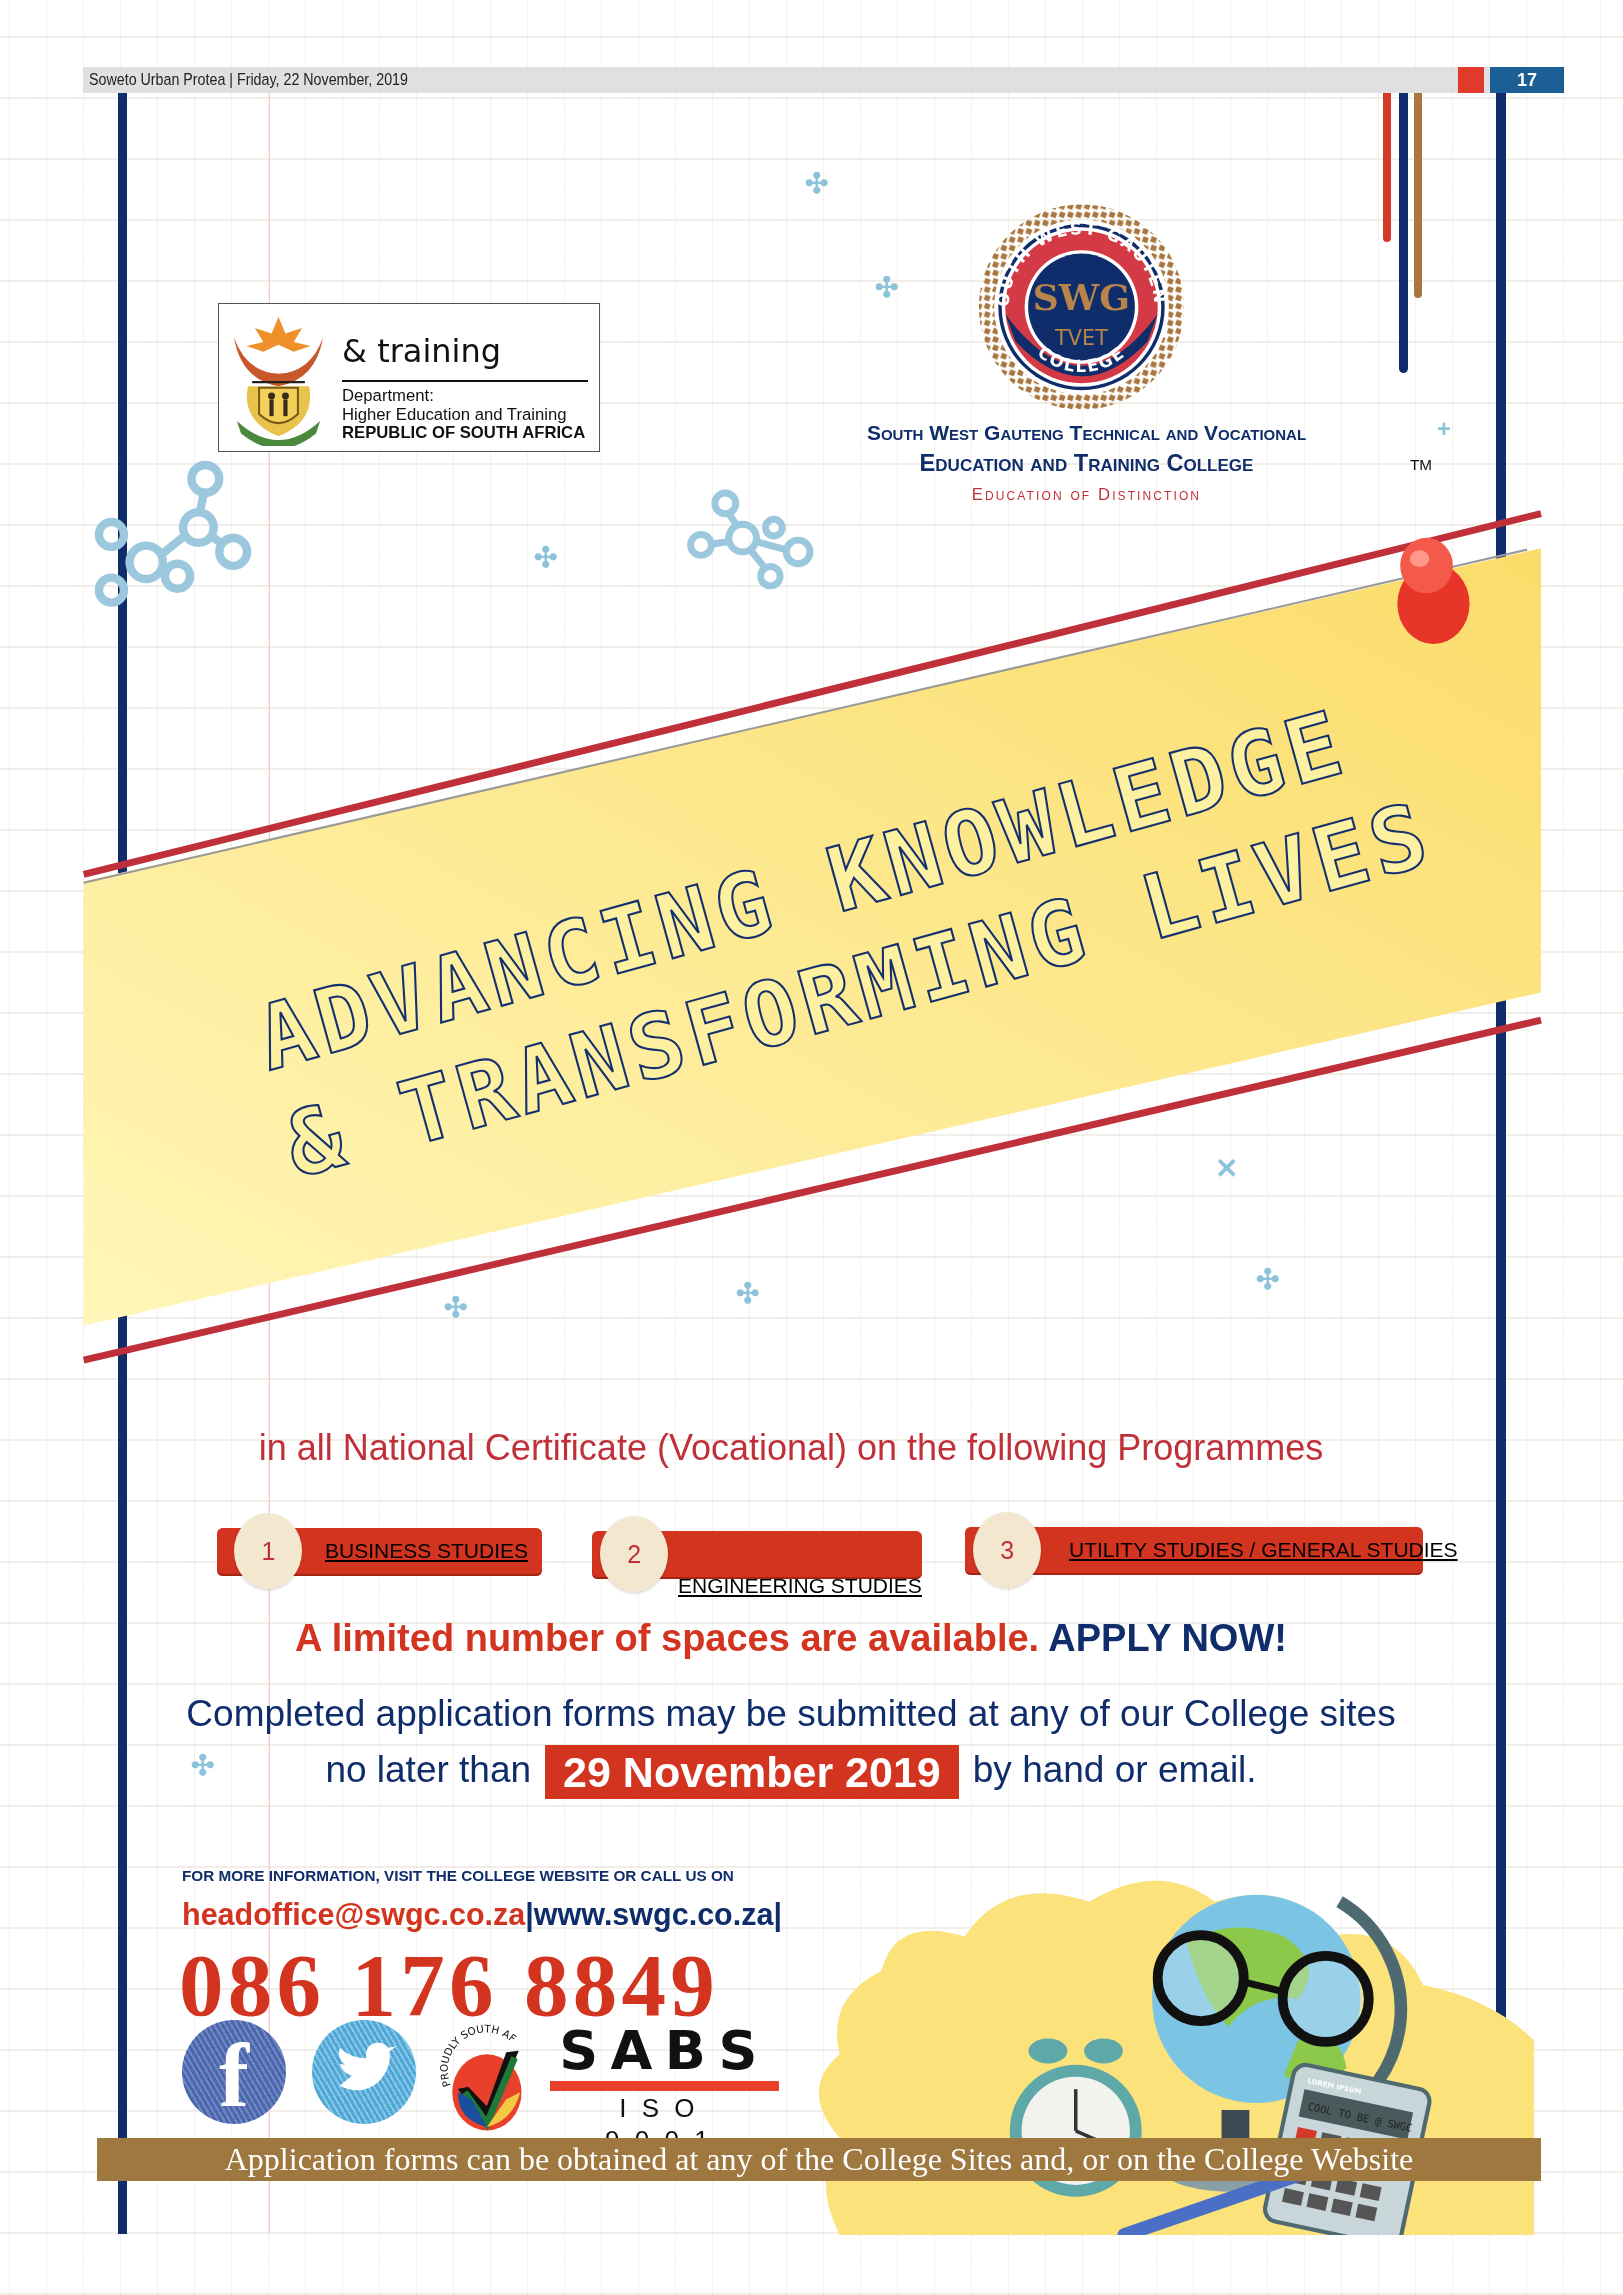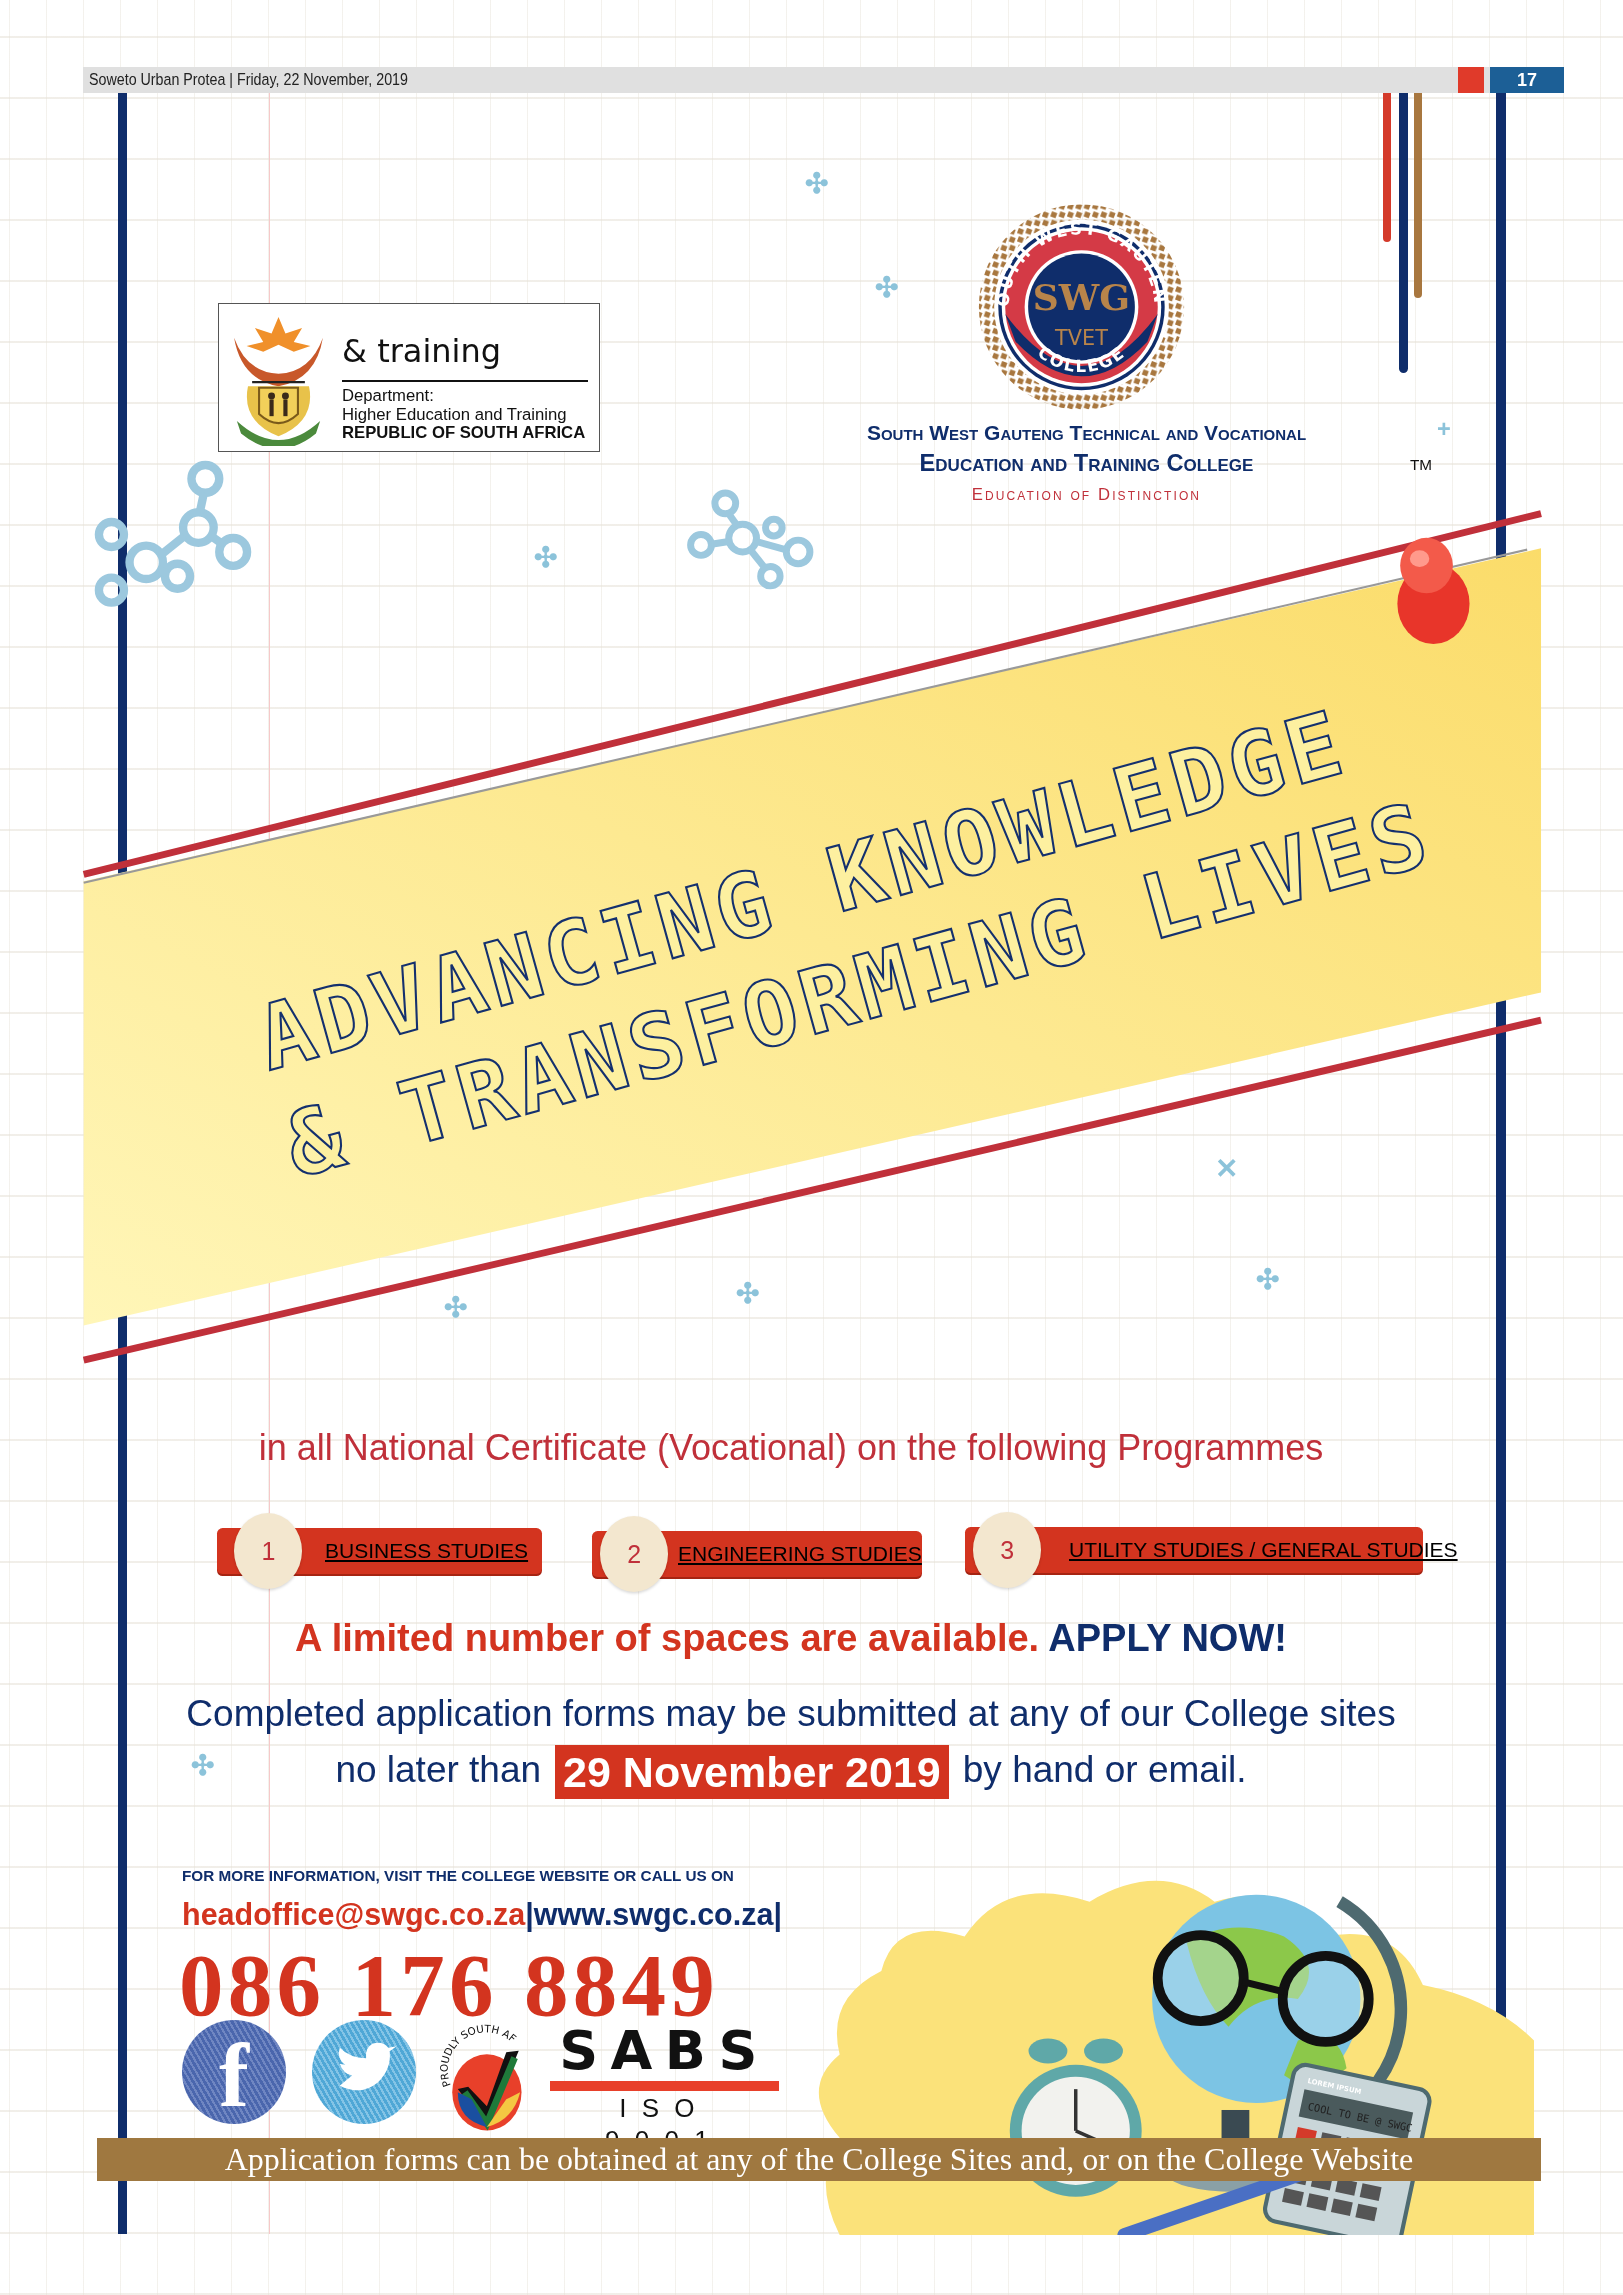--- a/index.html
+++ b/index.html
@@ -49,21 +49,21 @@
   .intro1{left:83px;top:1361px;width:1416px;text-align:center;color:#c0303a;font-family:"Liberation Sans Narrow","Liberation Sans",sans-serif;font-size:36px;line-height:49px;}
   .intro2{left:83px;top:1423px;width:1416px;text-align:center;color:#c0303a;font-family:"Liberation Sans Narrow","Liberation Sans",sans-serif;font-size:36px;line-height:49px;}
   .prog{height:46px;background:#d3341f;border-radius:5.6px;box-shadow:0 2.1px 0 #a62412;}
   .prog-label{color:#000000;font-size:21px;line-height:46px;position:absolute;white-space:nowrap;text-decoration:underline;}
   .prog-badge{position:absolute;top:-15.3px;width:68px;height:76px;border-radius:50%;background:#f3e7cf;color:#c0303a;font-size:25px;text-align:center;line-height:76px;box-shadow:0 1.4px 2.8px rgba(0,0,0,0.15);}
   .limited{left:83px;top:1617px;width:1416px;text-align:center;font-weight:bold;font-size:38px;line-height:42px;}
   .limited .red{color:#d3341f;}
   .limited .navy{color:#0f2d6b;}
   .completed{left:83px;top:1690px;width:1416px;text-align:center;color:#0f2d6b;font-size:37px;line-height:47px;}
   .nolater{left:83px;top:1742px;width:1416px;text-align:center;color:#0f2d6b;font-size:37px;line-height:56px;}
-  .date-badge{display:inline-block;background:#d3341f;color:#fff;font-weight:bold;font-size:43px;padding:0 8px;margin:0 14px;line-height:54px;vertical-align:middle;}
+  .date-badge{display:inline-block;background:#d3341f;color:#fff;font-weight:bold;font-size:43px;padding:0 18px;margin:0 14px;line-height:54px;vertical-align:middle;}
   
   .more-info{left:182px;top:1866px;color:#0f2d6b;font-weight:bold;font-size:15.3px;line-height:19.4px;}
   .email-line{left:182px;top:1895px;font-weight:bold;font-size:30.5px;line-height:39px;}
   .email-line .red{color:#d3341f;}
   .email-line .navy{color:#0f2d6b;}
   .phone{left:179px;top:1940px;color:#d3341f;font-family:"Liberation Serif",serif;font-weight:bold;font-size:89px;letter-spacing:4.2px;line-height:90px;}
   .fb{left:182px;top:2020px;width:104px;height:104px;border-radius:50%;background:repeating-linear-gradient(60deg,#4a66ad 0 2.8px,#6f86c2 2.8px 4.9px);color:#fff;font-family:"Liberation Serif",serif;font-weight:bold;font-size:90px;text-align:center;line-height:111px;}
   .tw{left:312px;top:2020px;width:104px;height:104px;border-radius:50%;background:repeating-linear-gradient(60deg,#4fa7d6 0 2.8px,#84c4e6 2.8px 4.9px);}
   .proudly{left:437px;top:2023px;width:97px;height:111px;}
   .sabs{left:550px;top:2023px;width:229px;height:104px;}
@@ -201,21 +201,21 @@
   </div>
 
   <div class="abs intro2">in all National Certificate (Vocational) on the following Programmes</div>
 
   <div class="abs prog" style="left:217px;top:1528px;width:325px;">
     <div class="prog-badge" style="left:17.4px;">1</div>
     <div class="prog-label" style="left:108px;">BUSINESS STUDIES</div>
   </div>
   <div class="abs prog" style="left:592px;top:1531px;width:330px;">
     <div class="prog-badge" style="left:8.3px;">2</div>
-    <div class="prog-label" style="left:86px;">ENGINEERING STUDIES</div>
+    <div class="prog-label" style="left:86px;margin-top:32px;">ENGINEERING STUDIES</div>
   </div>
   <div class="abs prog" style="left:965px;top:1527px;width:458px;">
     <div class="prog-badge" style="left:8.3px;">3</div>
     <div class="prog-label" style="left:104px;">UTILITY STUDIES / GENERAL STUDIES</div>
   </div>
 
   <div class="abs limited">
     <span class="red">A limited number of spaces are available.</span>
     <span class="navy">APPLY NOW!</span>
   </div>

